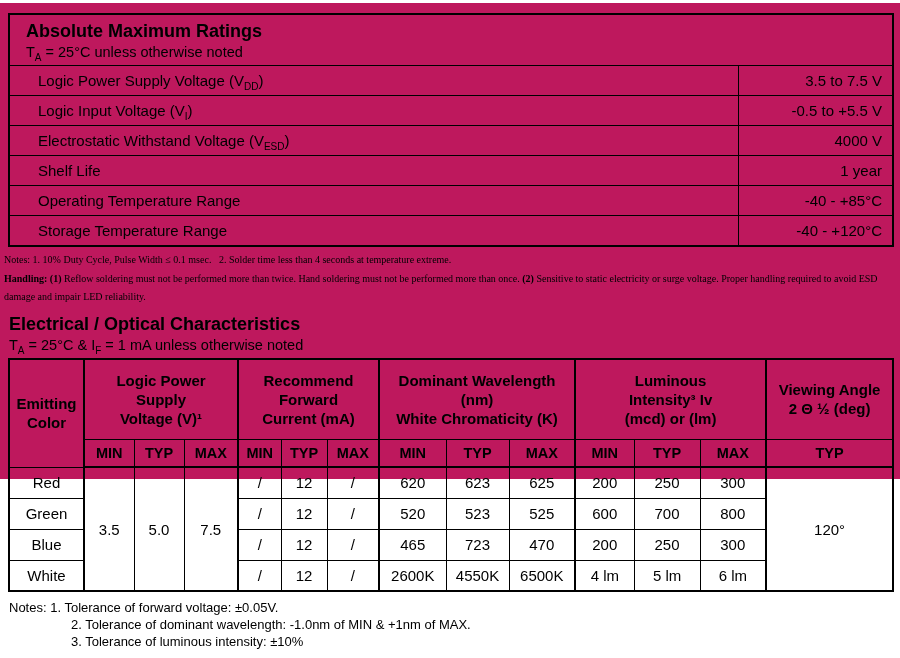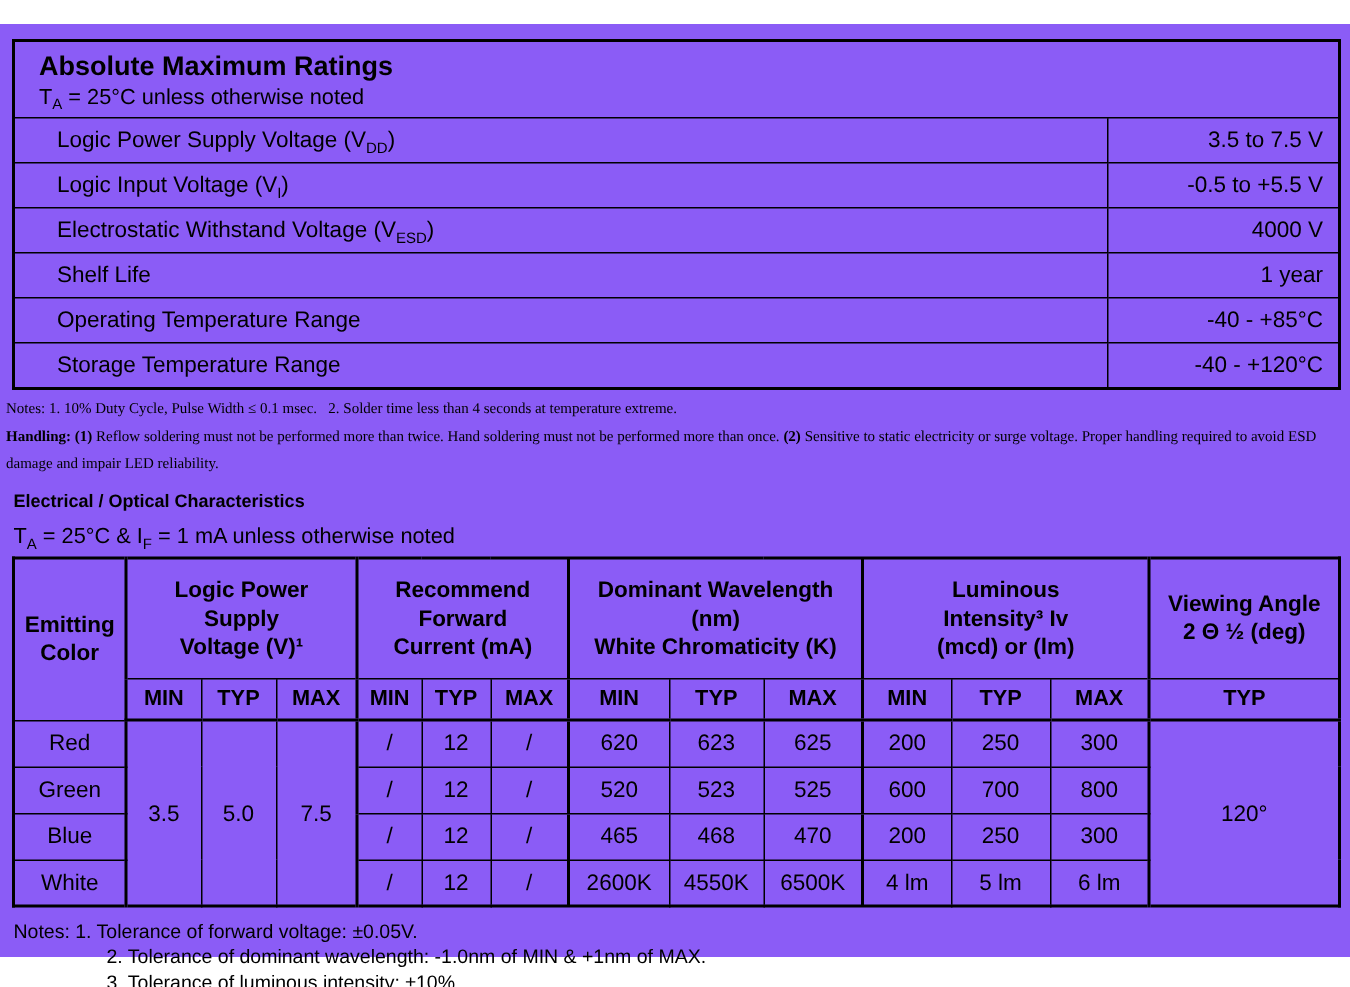--- a/index.html
+++ b/index.html
@@ -2,21 +2,21 @@
 <html><head>
 <meta charset="utf-8">
 <style>
   * { margin:0; padding:0; box-sizing:border-box; }
   html,body { background:#fff; }
   body {
     width:900px; height:658px;
     font-family:"Liberation Sans", sans-serif;
     color:#000; position:relative; overflow:hidden;
   }
-  .page { position:absolute; left:0; top:16px; width:900px; height:622px; background:#8b5cf6; }
+  .page { position:absolute; left:0; top:3px; width:900px; height:476px; background:#be185d; }
 
   table { border-collapse:collapse; table-layout:fixed; }
   td { padding:0; vertical-align:middle; }
 
   
   .amr { position:absolute; left:8px; top:10px; width:884px; border:2.5px solid #000; }
   .amr td { border:1.5px solid #000; font-size:15px; }
   .amr td.hdr { padding:6px 0 5px 16px; }
   .amr .t1title { font-size:18px; font-weight:bold; }
   .amr .t1sub { font-size:14.5px; margin-top:2px; }
@@ -24,21 +24,21 @@
   .amr td.lbl { padding-left:28px; text-align:left; }
   .amr td.val { text-align:right; padding-right:10px; width:155px; }
   sub { font-size:10px; line-height:0; }
 
   
   .notes1 { position:absolute; left:4px; top:248px; width:893px; font-size:10px; line-height:18.5px;font-family:Liberation Serif, serif; }
   .notes1 div { white-space:pre-wrap; }
   .notes1 b { font-weight:bold; }
 
   
-  .sec2-title { position:absolute; left:9px; top:311px; font-size:12px; font-weight:bold; }
+  .sec2-title { position:absolute; left:9px; top:311px; font-size:18px; font-weight:bold; }
   .sec2-sub { position:absolute; left:9px; top:334px; font-size:14.5px; }
 
   
   .eoc { position:absolute; left:8px; top:355px; width:884px; border:2.5px solid #000; }
   .eoc td { border:1.5px solid #000; text-align:center; font-size:15px; }
   .eoc td.gl { border-left:2.5px solid #000; }          
   .eoc tr.grp { height:80px; }
   .eoc tr.grp td, .eoc td.gh { font-weight:bold; line-height:19px; }
   .eoc tr.subh { height:28px; }
   .eoc tr.subh td { font-weight:bold; font-size:14.5px; border-bottom:2.5px solid #000; }
@@ -179,21 +179,21 @@
       <td class="gl">600</td>
       <td>700</td>
       <td>800</td>
     </tr>
     <tr class="dr">
       <td>Blue</td>
       <td class="gl">/</td>
       <td>12</td>
       <td>/</td>
       <td class="gl">465</td>
-      <td>468</td>
+      <td>723</td>
       <td>470</td>
       <td class="gl">200</td>
       <td>250</td>
       <td>300</td>
     </tr>
     <tr class="dr">
       <td>White</td>
       <td class="gl">/</td>
       <td>12</td>
       <td>/</td>

